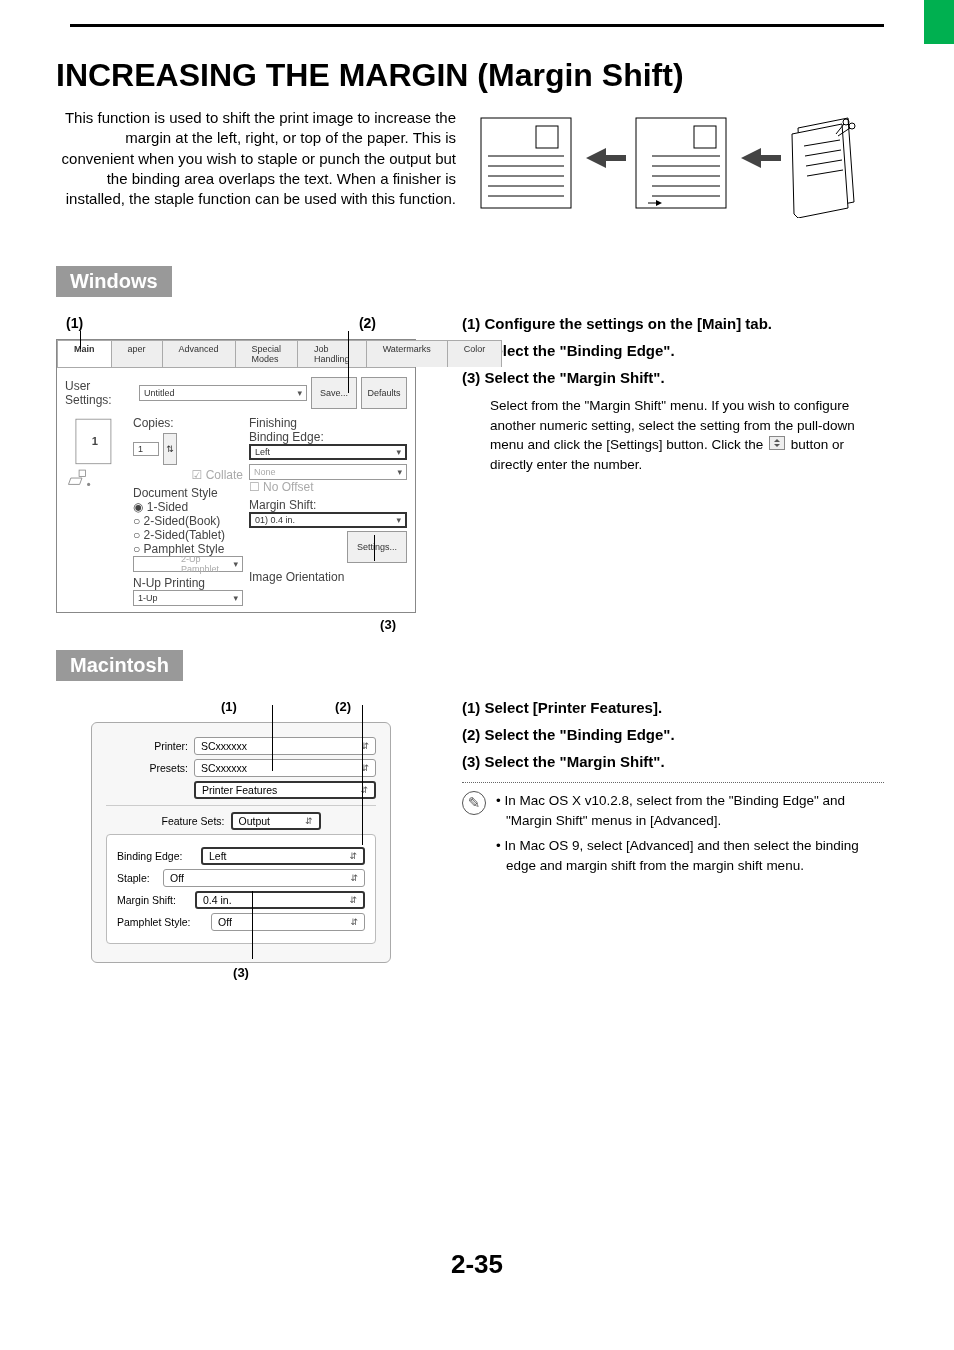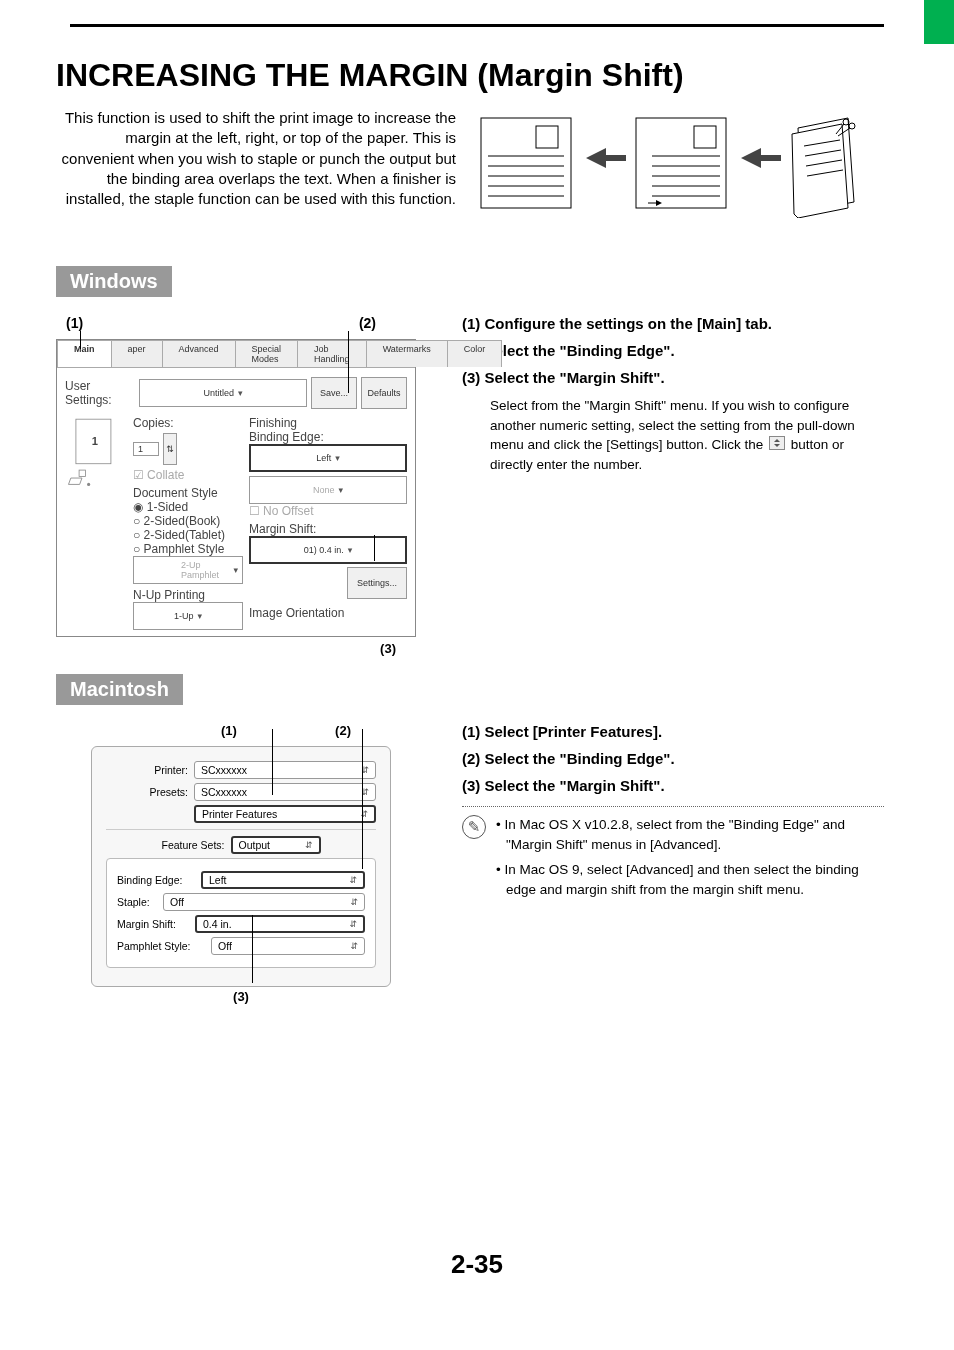--- a/index.html
+++ b/index.html
@@ -118,21 +118,21 @@
   .tab { padding: 3px 16px; border: 1px solid #aaa; border-bottom: none; background: #eee; margin-right: -1px; }
   .tab.active { background: #fff; font-weight: bold; }
   .dialog-body { padding: 6px 8px; background: #fff;}
   .row-flex { display: flex; align-items: center; gap: 4px; margin: 3px 0; }
   .lbl { font-size: 12px; color: #444; }
   .dropdown, .txtbox, .btn {
     border: 1px solid #999; background: #fff;
     font-size: 9px; padding: 1px 4px;
     display: flex; align-items: center; justify-content: space-between;
   }
-  .dropdown { height: 28px; justify-content: center; }
+  .dropdown { height: 16px; }
   .btn { background: #f0f0f0; height: 32px; justify-content: center; cursor: default;}
   .dropdown::after { content: "▾"; color: #555; margin-left: 4px;}
   .preview-box {
     width: 60px; height: 70px;
     background: #fff;
   }
   .radio::before { content: "○ "; }
   .radio.sel::before { content: "◉ "; }
   .check::before { content: "☑ "; }
   .cols3 { display: flex; gap: 6px; }
@@ -276,21 +276,21 @@
               <circle cx="22" cy="86" r="2" fill="#888"></circle>
               <rect x="28" y="78" width="14" height="8" fill="none" stroke="#888" transform="skewX(-20)"></rect>
             </svg>
           </div>
           <div class="c2">
             <div class="lbl">Copies:</div>
             <div class="row-flex">
               <div class="txtbox" style="width:26px;">1</div>
               <div class="btn" style="width:14px;">⇅</div>
             </div>
-            <div class="lbl check" style="color:#aaa;">Collate</div>
+            <div class="lbl check" style="color:#aaa;text-align:right;">Collate</div>
             <div class="vsep"></div>
             <div class="lbl">Document Style</div>
             <div class="lbl radio sel">1-Sided</div>
             <div class="lbl radio">2-Sided(Book)</div>
             <div class="lbl radio">2-Sided(Tablet)</div>
             <div class="lbl radio">Pamphlet Style</div>
             <div class="dropdown" style="width:100%;color:#aaa;padding-left:47px;">
                 <span>2-Up Pamphlet</span>
               </div>
             <div class="vsep"></div>

